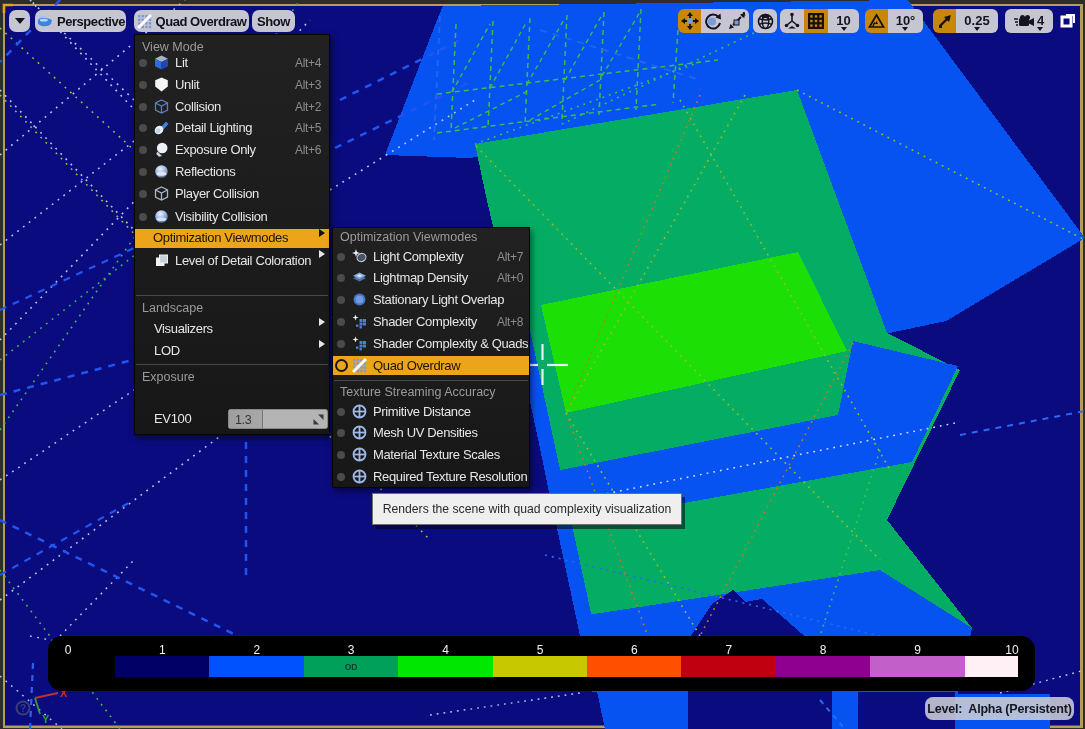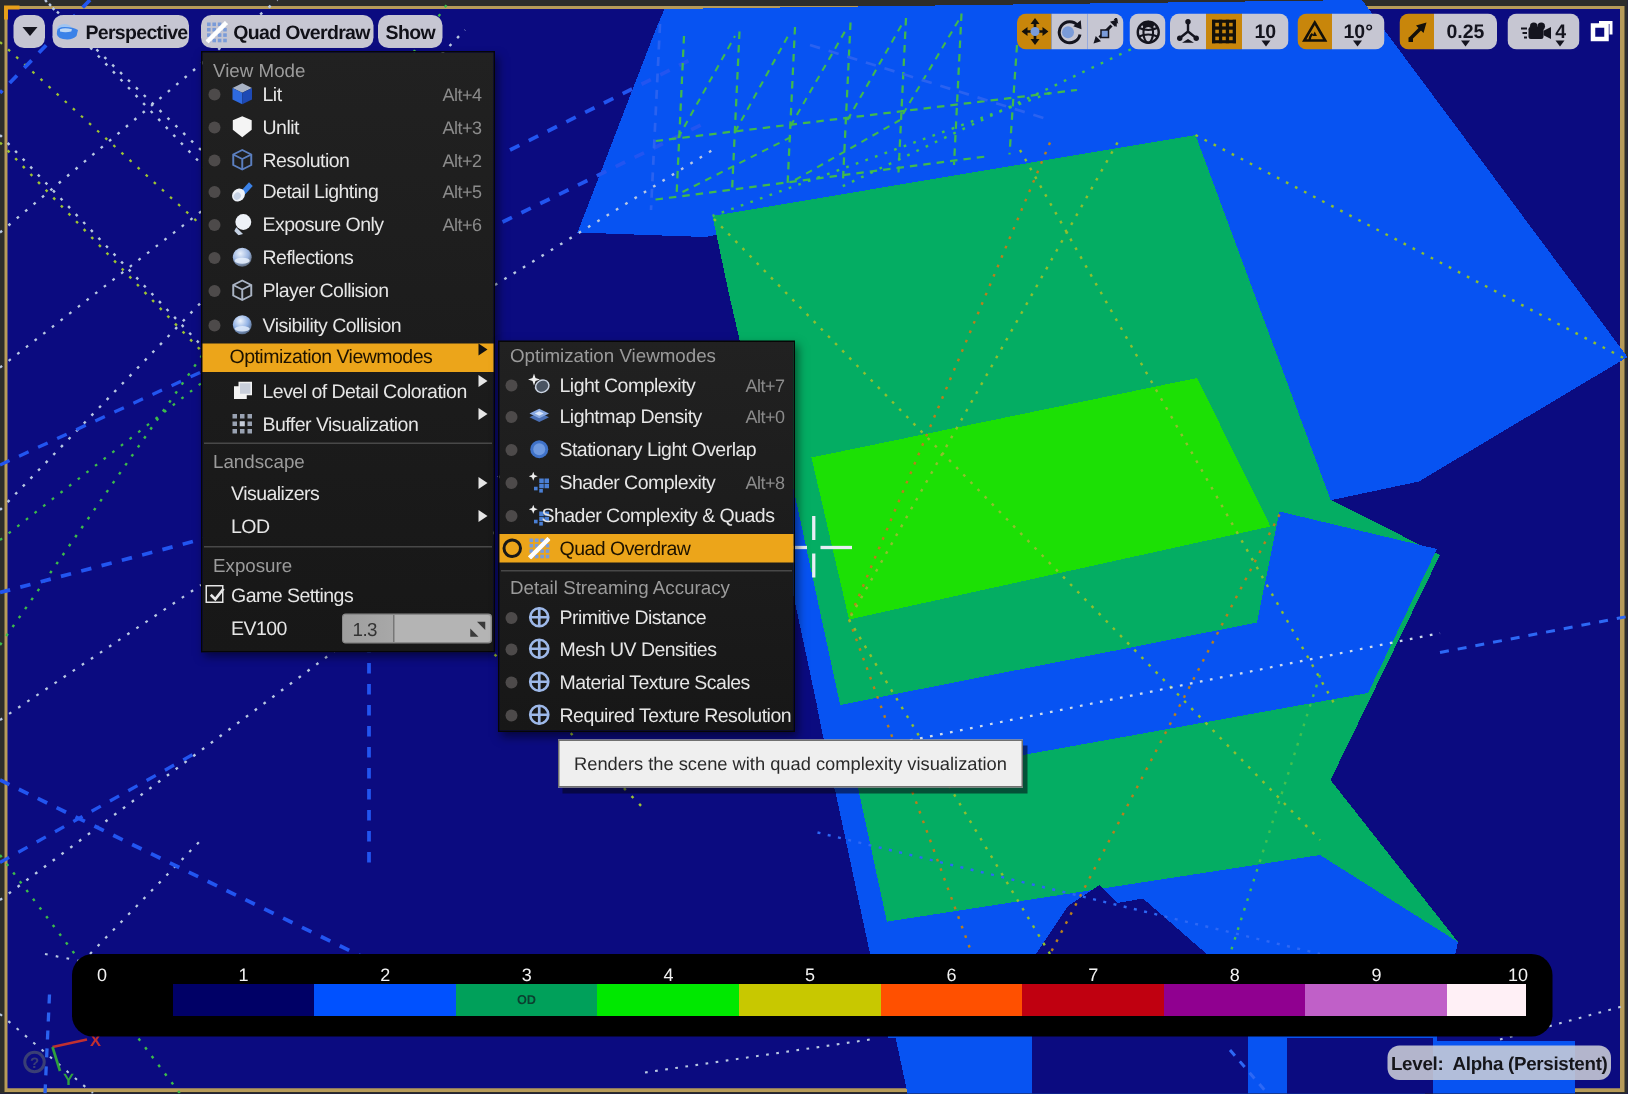--- a/index.html
+++ b/index.html
@@ -367,21 +367,21 @@
     <span class="lbl" style="left:40px;">Unlit</span>
         <span class="sc" style="right:8px;">Alt+3</span>
       </div>
 
   <div class="mrow" style="top:60.6px;">
         <span class="radio" style="left:4px;top:7px;"></span>
     <svg class="icon" style="left:19px;" width="15" height="15" viewBox="0 0 15 15" fill="none" stroke="#5b7fc0" stroke-width="1.3">
           <polygon points="7.5,1 13.5,4 13.5,11 7.5,14 1.5,11 1.5,4"></polygon>
           <path d="M1.5,4 L7.5,7 L13.5,4 M7.5,7 L7.5,14"></path>
         </svg>
-    <span class="lbl" style="left:40px;">Resolution</span>
+    <span class="lbl" style="left:40px;">Collision</span>
         <span class="sc" style="right:8px;">Alt+2</span>
       </div>
 
   <div class="mrow" style="top:82.4px;">
         <span class="radio" style="left:4px;top:7px;"></span>
     <svg class="icon" style="left:19px;" width="15" height="15" viewBox="0 0 15 15">
           <path d="M7,7 L12,1.5 L14.5,4 L9.5,9.5 Z" fill="#3b82e8"></path>
           <ellipse cx="5" cy="10" rx="4.6" ry="4" fill="#eef2f8" transform="rotate(-45 5 10)"></ellipse>
           <ellipse cx="4.2" cy="10.8" rx="2.6" ry="2.2" fill="#c6d2e4" transform="rotate(-45 4.2 10.8)"></ellipse>
         </svg>
@@ -448,57 +448,33 @@
   <div class="mrow" style="top:214.6px;">
     <svg class="icon" style="left:19px;" width="15" height="15" viewBox="0 0 15 15">
           <rect x="2" y="4.5" width="8.5" height="8.5" fill="#f2f2f2"></rect>
           <rect x="5.5" y="2" width="8" height="8" fill="#c9cfdb"></rect>
           <rect x="5.5" y="2" width="8" height="8" fill="none" stroke="#f2f2f2" stroke-width="1"></rect>
         </svg>
     <span class="lbl" style="left:40px;">Level of Detail Coloration</span>
         <span class="arrow"></span>
       </div>
 
-  <div class="mrow" style="top:236.5px;">
-    <svg class="icon" style="left:19px;" width="15" height="15" viewBox="0 0 15 15">
-          <g fill="#99a2b2">
-            <rect x="1" y="1" width="3" height="3"></rect>
-            <rect x="6" y="1" width="3" height="3"></rect>
-            <rect x="11" y="1" width="3" height="3"></rect>
-            <rect x="1" y="6" width="3" height="3"></rect>
-            <rect x="11" y="6" width="3" height="3"></rect>
-            <rect x="1" y="11" width="3" height="3"></rect>
-            <rect x="6" y="11" width="3" height="3"></rect>
-            <rect x="11" y="11" width="3" height="3"></rect>
-          </g>
-          <rect x="5.8" y="5.8" width="3.4" height="3.4" fill="#c6ccd8"></rect>
-        </svg>
-    <span class="lbl" style="left:40px;">Buffer Visualization</span>
-        <span class="arrow"></span>
-      </div>
 
   <div class="sep" style="top:260px;"></div>
   <div class="mhead" style="top:266px;">Landscape</div>
   <div class="mrow" style="top:283px;">
         <span class="lbl" style="left:19px;">Visualizers</span>
         <span class="arrow"></span>
       </div>
   <div class="mrow" style="top:305px;">
         <span class="lbl" style="left:19px;">LOD</span>
         <span class="arrow"></span>
       </div>
   <div class="sep" style="top:329px;"></div>
   <div class="mhead" style="top:335px;">Exposure</div>
-  <div class="mrow" style="top:351px;">
-    <span style="position:absolute;left:2px;top:4px;width:12px;height:12px;border:1.6px solid #e6e6e6;background:#1b1b1b;"></span>
-    <svg style="position:absolute;left:3px;top:4px;" width="13" height="13" viewBox="0 0 13 13">
-          <path d="M2.5,6.5 L5.5,9.5 L11,2.5" fill="none" stroke="#e6e6e6" stroke-width="1.8"></path>
-        </svg>
-    <span class="lbl" style="left:19px;">Game Settings</span>
-      </div>
   <div class="mrow" style="top:373px;">
         <span class="lbl" style="left:19px;">EV100</span>
     <div style="position:absolute;left:93px;top:1px;width:100px;height:20px;border-radius:2.5px;background:#b4b4b4;border:1px solid #8a8a8a;overflow:hidden;">
       <div style="position:absolute;left:0;top:0;width:34px;height:20px;background:linear-gradient(90deg,#9e9e9e,#a8a8a8);border-right:1px solid #777;"></div>
       <span style="position:absolute;left:6px;top:2.5px;font-size:12.5px;color:#333;">1.3</span>
       <svg style="position:absolute;right:2px;top:3px;" width="13" height="13" viewBox="0 0 13 13">
             <path d="M11.5,1.5 L11.5,7 L6,1.5 Z" fill="#3a3a3a"></path>
             <path d="M1.5,11.5 L7,11.5 L1.5,6 Z" fill="#3a3a3a"></path>
           </svg>
     </div>
@@ -561,21 +537,21 @@
           <path d="M3.5,0.5 L4.3,2.7 L6.5,3.5 L4.3,4.3 L3.5,6.5 L2.7,4.3 L0.5,3.5 L2.7,2.7 Z" fill="#eeeeee"></path>
           <g fill="#4a7fd4">
             <rect x="7.5" y="5" width="3" height="3"></rect>
             <rect x="11" y="5" width="3" height="3"></rect>
             <rect x="7.5" y="8.5" width="3" height="3"></rect>
             <rect x="11" y="8.5" width="3" height="3"></rect>
             <rect x="4" y="10.5" width="2.4" height="2.4"></rect>
             <rect x="7.5" y="12" width="2.4" height="2.4"></rect>
           </g>
         </svg>
-    <span class="lbl" style="left:28px;text-align:right;">Shader Complexity &amp; Quads</span>
+    <span class="lbl" style="left:40px;text-align:right;">Shader Complexity &amp; Quads</span>
       </div>
 
   <div class="mrow hl" style="top:128px;">
     <span style="position:absolute;left:2px;top:2.5px;width:13px;height:13px;border-radius:50%;border:2.8px solid #181818;"></span>
     <svg class="icon" style="left:19px;top:2px;" width="15" height="15" viewBox="0 0 15 15">
           <g fill="#7a9bd8">
             <rect x="1" y="1" width="2.4" height="2.4"></rect>
             <rect x="4.6" y="1" width="2.4" height="2.4"></rect>
             <rect x="8.2" y="1" width="2.4" height="2.4"></rect>
             <rect x="11.8" y="1" width="2.4" height="2.4"></rect>
@@ -591,21 +567,21 @@
             <rect x="4.6" y="11.8" width="2.4" height="2.4"></rect>
             <rect x="8.2" y="11.8" width="2.4" height="2.4"></rect>
             <rect x="11.8" y="11.8" width="2.4" height="2.4"></rect>
           </g>
           <line x1="1" y1="14" x2="14" y2="1" stroke="#ffffff" stroke-width="3"></line>
         </svg>
     <span class="lbl" style="left:40px;">Quad Overdraw</span>
       </div>
 
   <div class="sep" style="top:152px;"></div>
-  <div class="mhead" style="top:157px;">Detail Streaming Accuracy</div>
+  <div class="mhead" style="top:157px;">Texture Streaming Accuracy</div>
 
   <div class="mrow" style="top:172.6px;">
         <span class="radio" style="left:4px;top:7px;"></span>
     <svg class="icon" style="left:19px;" width="15" height="15" viewBox="0 0 15 15" stroke="#9db8e8" fill="none">
           <circle cx="7.5" cy="7.5" r="6" stroke-width="1.8"></circle>
           <line x1="7.5" y1="1" x2="7.5" y2="14" stroke-width="1.8"></line>
           <line x1="1" y1="7.5" x2="14" y2="7.5" stroke-width="1.8"></line>
         </svg>
     <span class="lbl" style="left:40px;">Primitive Distance</span>
       </div>

